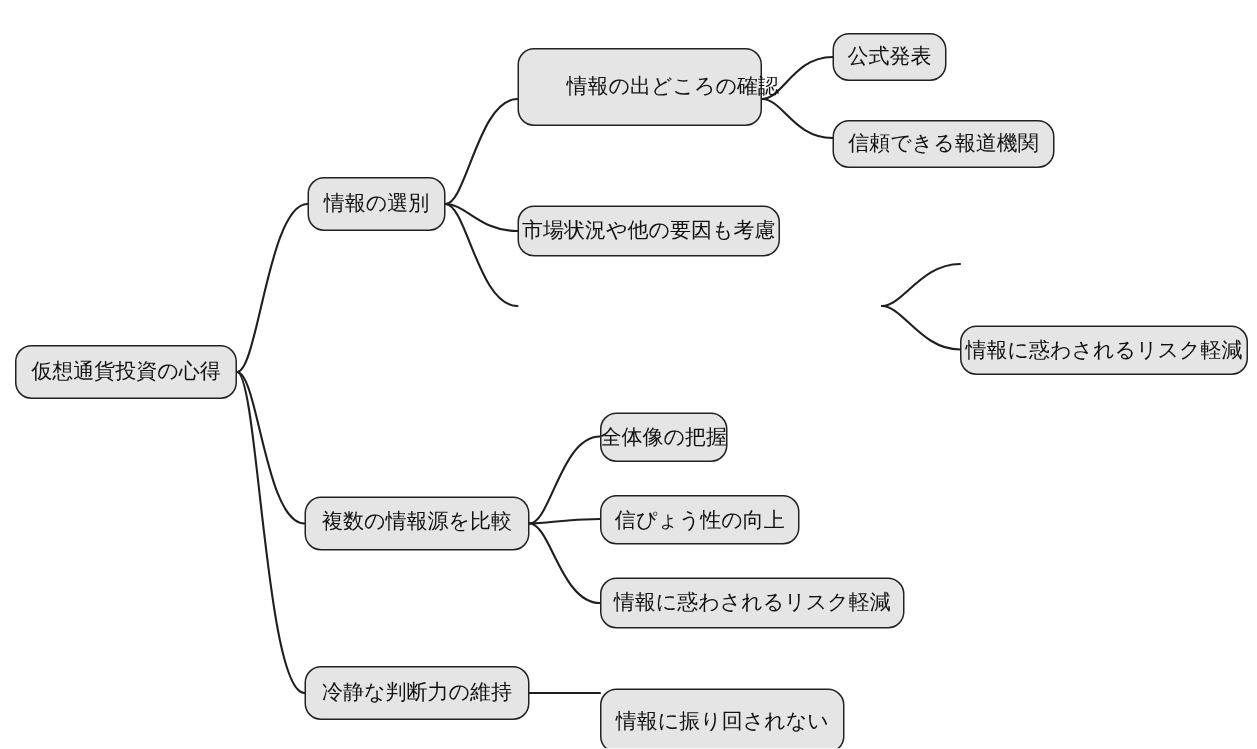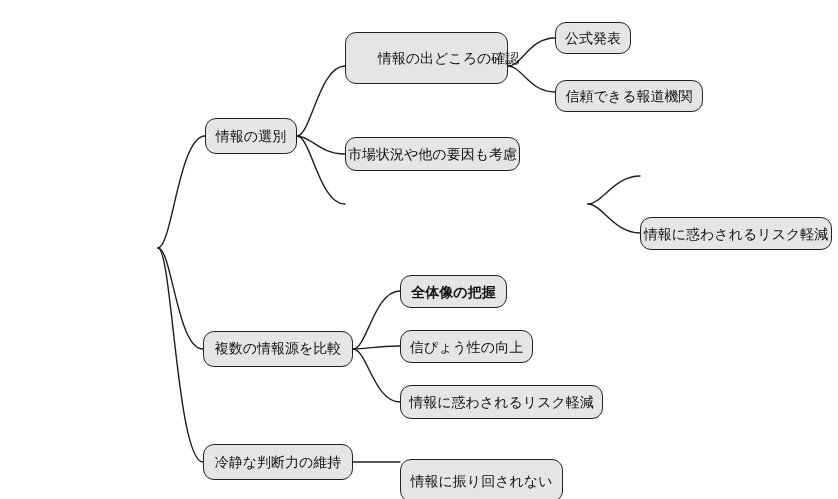--- a/index.html
+++ b/index.html
@@ -59,38 +59,39 @@
     <path d="M508,66 C522,66 529,38 555,38"></path>
     <path d="M508,66 C522,66 529,92 555,92"></path>
     <path d="M588,204 C602,204 614,176 640,176"></path>
     <path d="M588,204 C602,204 614,233 640,233"></path>
     <path d="M353,349 C367,349 374,291 400,291"></path>
     <path d="M353,349 C367,349 374,346 400,346"></path>
     <path d="M353,349 C367,349 374,402 400,402"></path>
     <path d="M353,462 L400,462"></path>
   </svg>
 
+  <div class="node" style="left:10px;  top:230px; width:148px; height:36px;">仮想通貨投資の心得</div>
 
   <div class="node" style="left:205px; top:118px; width:92px;  height:36px;">情報の選別</div>
 
   <div class="node" style="left:345px; top:32px;  width:163px; height:52px;padding-left:48px;">情報の出どころの確認</div>
 
   <div class="node" style="left:555px; top:22px;  width:76px;  height:32px;">公式発表</div>
 
   <div class="node" style="left:555px; top:80px;  width:148px; height:32px;">信頼できる報道機関</div>
 
   <div class="node" style="left:345px; top:137px; width:175px; height:34px;">市場状況や他の要因も考慮</div>
 
 
 
   <div class="node" style="left:640px; top:217px; width:192px; height:33px;">情報に惑わされるリスク軽減</div>
 
   <div class="node" style="left:203px; top:331px; width:150px; height:36px;font-family:Liberation Serif, serif;">複数の情報源を比較</div>
 
-  <div class="node" style="left:400px; top:275px; width:107px; height:33px;font-weight:bold;">全体像の把握</div>
+  <div class="node" style="left:400px; top:275px; width:85px; height:33px;">全体像の把握</div>
 
   <div class="node" style="left:400px; top:330px; width:133px; height:33px;">信ぴょう性の向上</div>
 
   <div class="node" style="left:400px; top:385px; width:203px; height:34px;">情報に惑わされるリスク軽減</div>
 
   <div class="node" style="left:203px; top:444px; width:150px; height:36px;text-align:right;">冷静な判断力の維持</div>
 
   <div class="node" style="left:400px; top:459px; width:163px; height:43px;">情報に振り回されない</div>
 
 </div>

